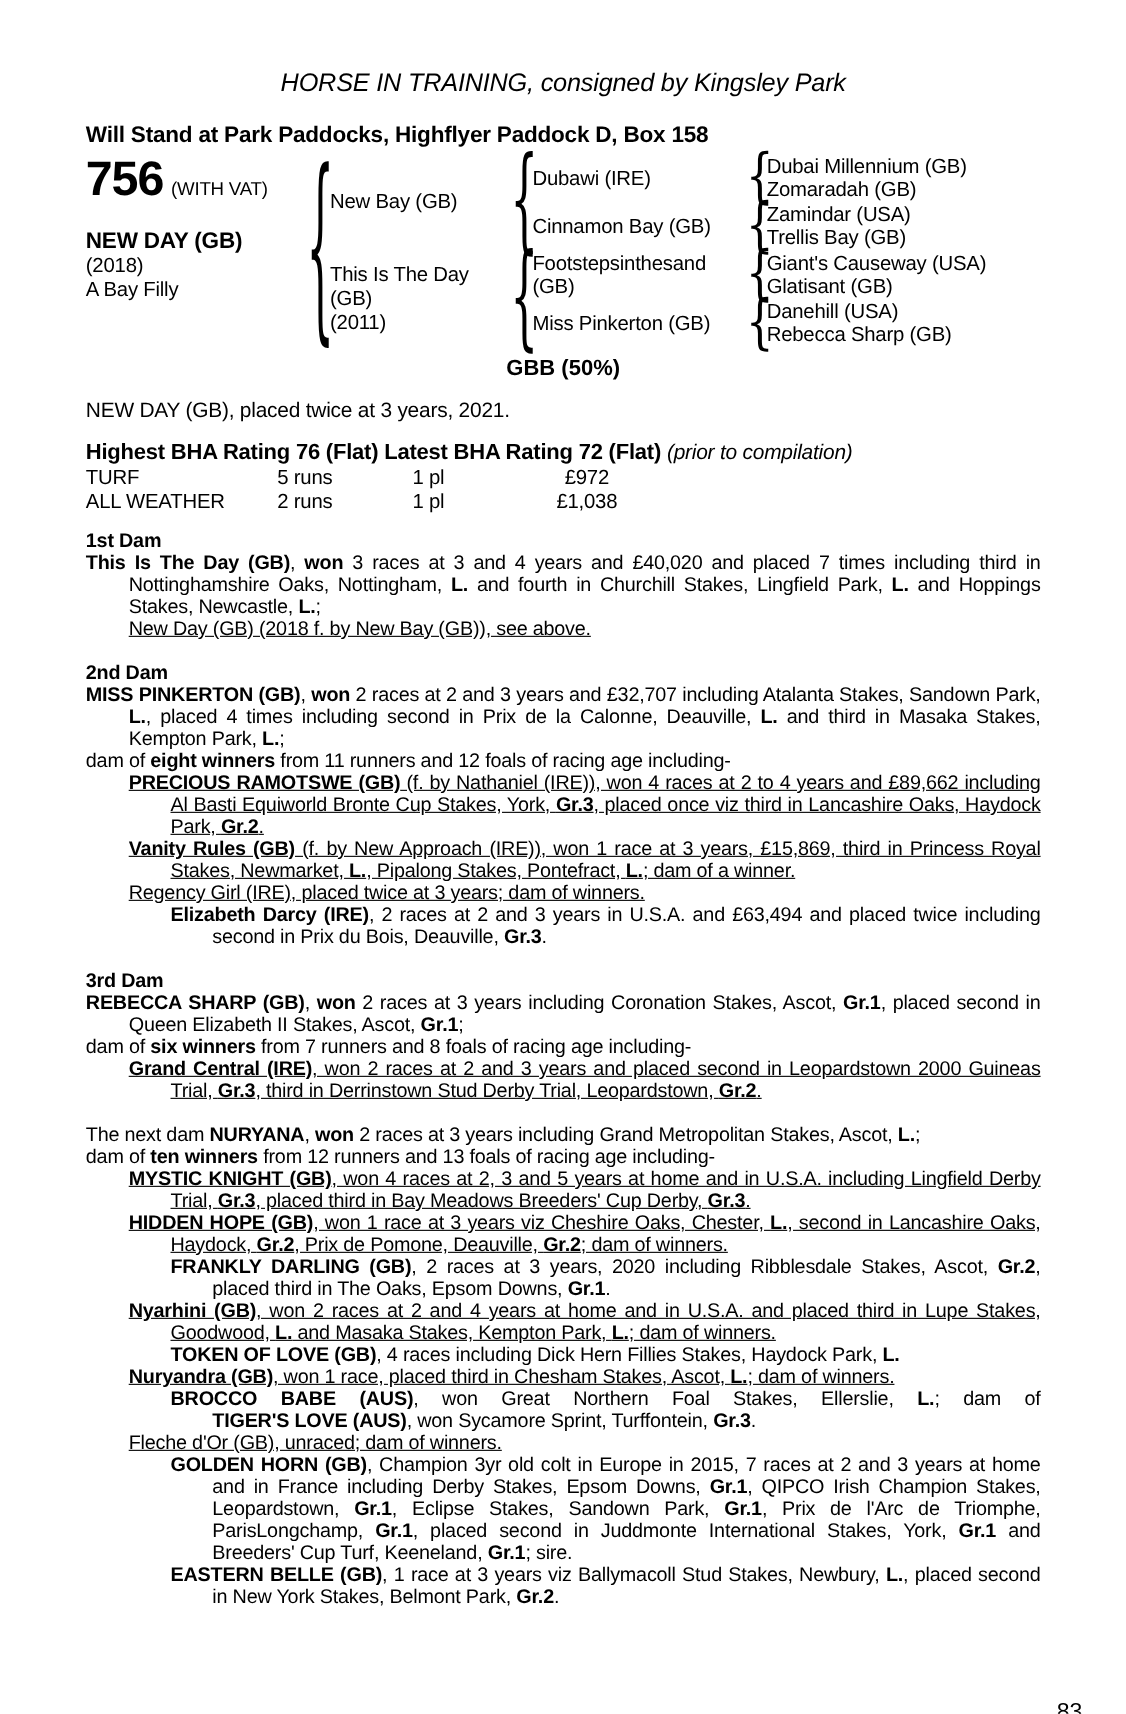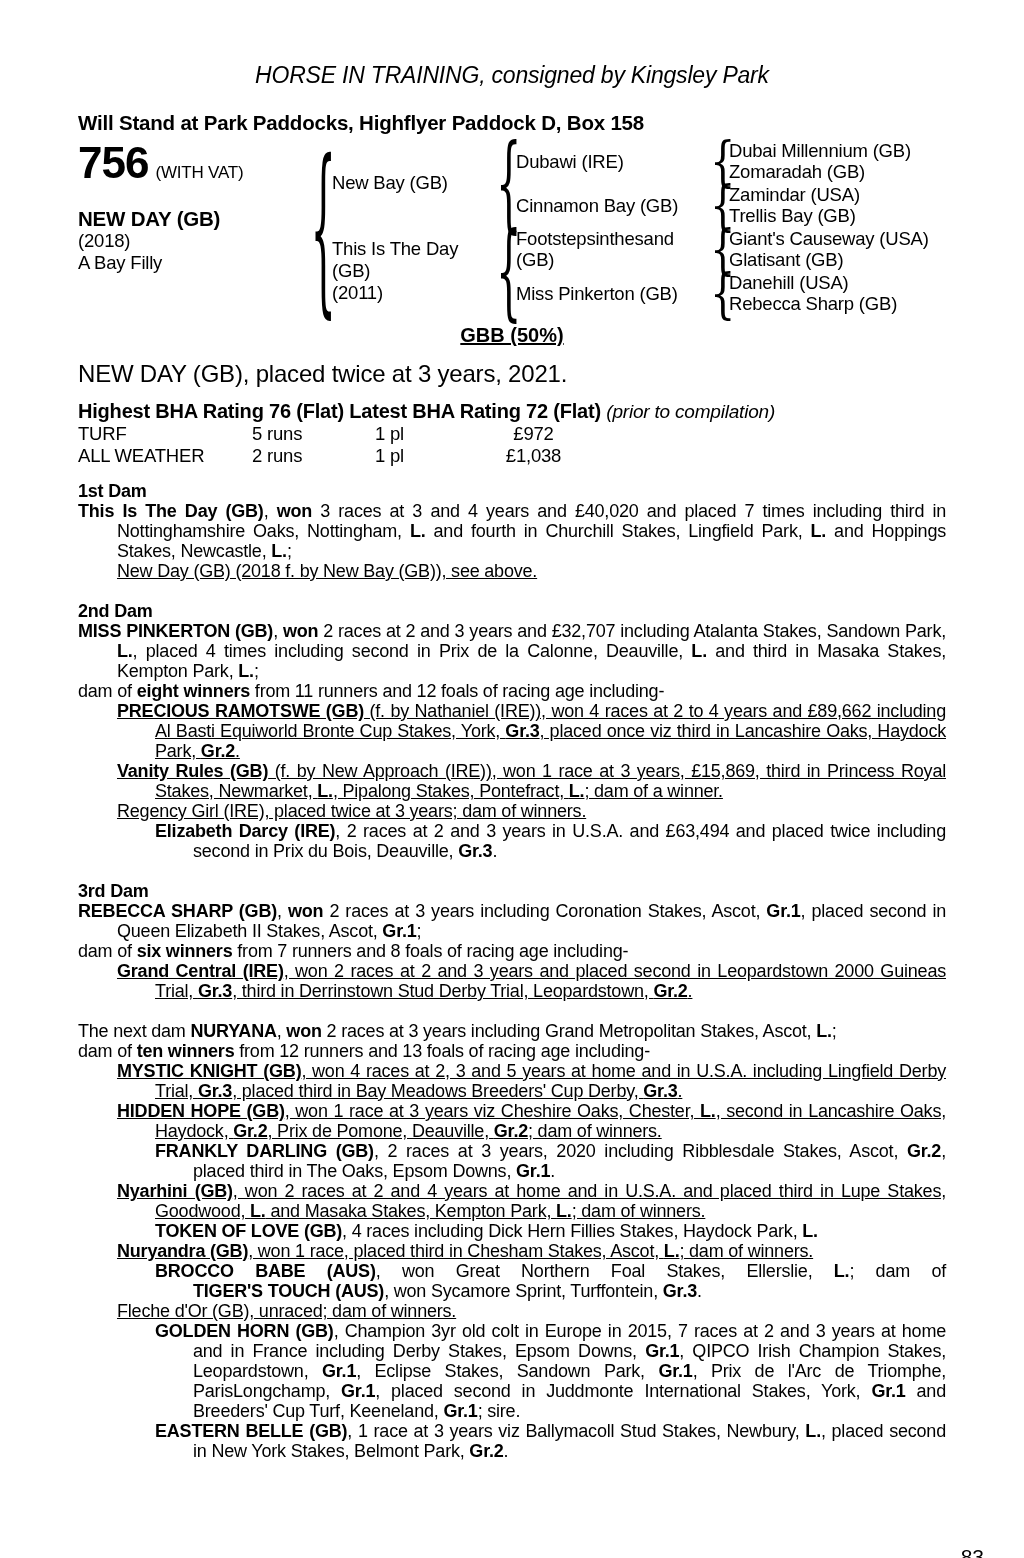--- a/index.html
+++ b/index.html
@@ -5,43 +5,43 @@
   html,body{margin:0;padding:0;background:#fff;}
   body{width:1024px;height:1558px;color:#000;font-family:"Liberation Sans",sans-serif;overflow:hidden;}
   .page{position:relative;width:1024px;height:1095px;padding:0 78px;box-sizing:border-box;}
   .bold{font-weight:700;}
   .ital{font-style:italic;font-weight:400;}
 
   .title{padding-top:62px;text-align:center;font-style:italic;font-size:23px;line-height:27px;letter-spacing:-0.2px;}
   .stand{margin-top:22px;font-weight:700;font-size:20.5px;line-height:23px;letter-spacing:-0.2px;}
 
   
-  .lot-row{margin-top:4px;height:178px;display:flex;align-items:stretch;letter-spacing:-0.2px;gap:32px;}
+  .lot-row{margin-top:4px;height:178px;display:flex;align-items:stretch;letter-spacing:-0.2px;}
   .lot-left{width:204px;flex:0 0 204px;padding-top:5px;box-sizing:border-box;}
   .lot-number-line{display:flex;align-items:baseline;}
   .lot-num{font-weight:700;font-size:44px;line-height:40px;letter-spacing:-1px;}
   .lot-vat{font-size:17px;margin-left:7px;}
   .lot-name{margin-top:24px;font-weight:700;font-size:20.5px;line-height:23px;}
   .lot-year,.lot-desc{font-size:18.5px;line-height:22px;}
   .tree{flex:1;display:flex;align-items:center;font-size:18.5px;}
   .brace{font-family:"DejaVu Serif",serif;font-weight:400;line-height:1;display:flex;align-items:center;justify-content:center;flex:0 0 auto;}
   .brace-xl{width:18px;font-size:40px;transform:scaleY(4.6);}
   .brace-lg{width:15px;font-size:40px;transform:scaleY(2.6);}
   .brace-sm{width:13px;font-size:40px;transform:scaleY(1.35);}
   .gen1col{display:flex;flex-direction:column;flex:1;}
   .g1block{display:flex;align-items:center;height:88px;}
   .g1name{width:169px;flex:0 0 169px;white-space:pre-line;line-height:22px;}
   .g2col{display:flex;flex-direction:column;flex:1;}
   .g2block{display:flex;align-items:center;height:44px;}
   .g2name{width:200px;flex:0 0 200px;white-space:pre-line;line-height:21px;}
   .g3col{display:flex;flex-direction:column;justify-content:center;}
   .g3name{line-height:21px;white-space:nowrap;}
 
-  .gbb{margin-top:8px;text-align:center;font-weight:700;font-size:20px;line-height:22px;text-decoration:underline;}
-  .summary{margin-top:18px;font-size:24px;line-height:20px;letter-spacing:-0.2px;}
+  .gbb{margin-top:8px;text-align:center;font-weight:700;font-size:20px;line-height:22px;}
+  .summary{margin-top:18px;font-size:19px;line-height:20px;letter-spacing:-0.2px;}
   .rating-line{margin-top:16px;font-size:20px;line-height:23px;letter-spacing:-0.2px;}
   .rating-line .ital{font-size:19px;}
   .record-table{display:grid;grid-template-columns:174px 60px 155px 133px;font-size:18.5px;line-height:22px;letter-spacing:-0.2px;}
   .rt-r{text-align:center;}
 
   
   .sections{font-size:18px;line-height:20px;letter-spacing:-0.2px;}
   .dam-section{margin-top:20px;}
   .dam-section:first-child{margin-top:14px;}
   .dam-heading{font-weight:700;}
@@ -176,21 +176,21 @@
       <section class="dam-section">
         <p class="para l0"><span>The next dam </span><span class="bold">NURYANA</span><span>, </span><span class="bold">won</span><span> 2 races at 3 years including Grand Metropolitan Stakes, Ascot, </span><span class="bold">L.</span><span>;</span></p>
         <p class="para l0"><span>dam of </span><span class="bold">ten winners</span><span> from 12 runners and 13 foals of racing age including-</span></p>
         <p class="para l1"><span class="bold">MYSTIC KNIGHT (GB)</span><span>, won 4 races at 2, 3 and 5 years at home and in U.S.A. including Lingfield Derby Trial, </span><span class="bold">Gr.3</span><span>, placed third in Bay Meadows Breeders' Cup Derby, </span><span class="bold">Gr.3</span><span>.</span></p>
         <p class="para l1"><span class="bold">HIDDEN HOPE (GB)</span><span>, won 1 race at 3 years viz Cheshire Oaks, Chester, </span><span class="bold">L.</span><span>, second in Lancashire Oaks, Haydock, </span><span class="bold">Gr.2</span><span>, Prix de Pomone, Deauville, </span><span class="bold">Gr.2</span><span>; dam of winners.</span></p>
         <p class="para l2"><span class="bold">FRANKLY DARLING (GB)</span><span>, 2 races at 3 years, 2020 including Ribblesdale Stakes, Ascot, </span><span class="bold">Gr.2</span><span>, placed third in The Oaks, Epsom Downs, </span><span class="bold">Gr.1</span><span>.</span></p>
         <p class="para l1"><span class="bold">Nyarhini (GB)</span><span>, won 2 races at 2 and 4 years at home and in U.S.A. and placed third in Lupe Stakes, Goodwood, </span><span class="bold">L.</span><span> and Masaka Stakes, Kempton Park, </span><span class="bold">L.</span><span>; dam of winners.</span></p>
         <p class="para l2"><span class="bold">TOKEN OF LOVE (GB)</span><span>, 4 races including Dick Hern Fillies Stakes, Haydock Park, </span><span class="bold">L.</span></p>
         <p class="para l1"><span class="bold">Nuryandra (GB)</span><span>, won 1 race, placed third in Chesham Stakes, Ascot, </span><span class="bold">L.</span><span>; dam of winners.</span></p>
         <p class="para l2 force-justify"><span class="bold">BROCCO BABE (AUS)</span><span>, won Great Northern Foal Stakes, Ellerslie, </span><span class="bold">L.</span><span>; dam of</span></p>
-        <p class="para l3"><span class="bold">TIGER'S TOUCH (AUS)</span><span>, won Sycamore Sprint, Turffontein, </span><span class="bold">Gr.3</span><span>.</span></p>
+        <p class="para l3"><span class="bold">TIGER'S LOVE (AUS)</span><span>, won Sycamore Sprint, Turffontein, </span><span class="bold">Gr.3</span><span>.</span></p>
         <p class="para l1"><span>Fleche d'Or (GB), unraced; dam of winners.</span></p>
         <p class="para l2"><span class="bold">GOLDEN HORN (GB)</span><span>, Champion 3yr old colt in Europe in 2015, 7 races at 2 and 3 years at home and in France including Derby Stakes, Epsom Downs, </span><span class="bold">Gr.1</span><span>, QIPCO Irish Champion Stakes, Leopardstown, </span><span class="bold">Gr.1</span><span>, Eclipse Stakes, Sandown Park, </span><span class="bold">Gr.1</span><span>, Prix de l'Arc de Triomphe, ParisLongchamp, </span><span class="bold">Gr.1</span><span>, placed second in Juddmonte International Stakes, York, </span><span class="bold">Gr.1</span><span> and Breeders' Cup Turf, Keeneland, </span><span class="bold">Gr.1</span><span>; sire.</span></p>
         <p class="para l2"><span class="bold">EASTERN BELLE (GB)</span><span>, 1 race at 3 years viz Ballymacoll Stud Stakes, Newbury, </span><span class="bold">L.</span><span>, placed second in New York Stakes, Belmont Park, </span><span class="bold">Gr.2</span><span>.</span></p>
       </section>
     </div>
 
   <div class="page-number">83</div>
 
 </div>
 

